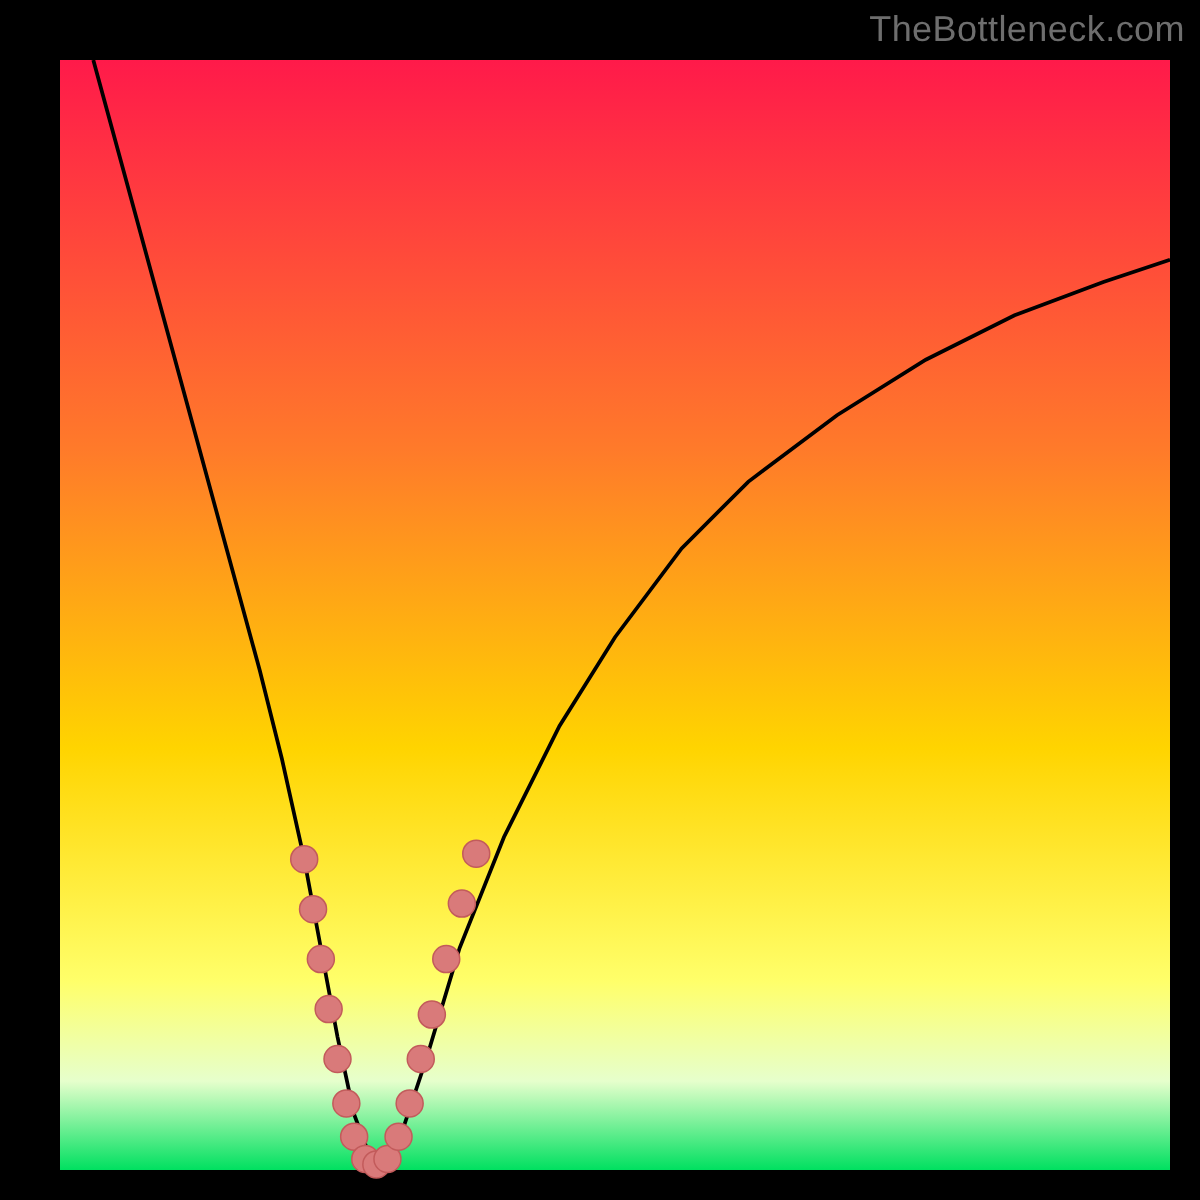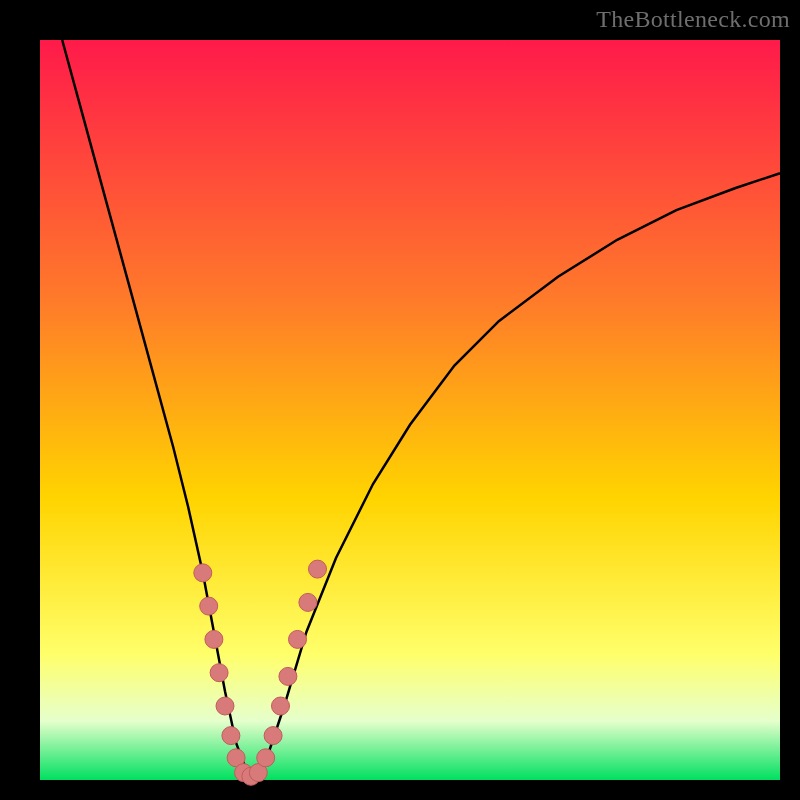--- a/index.html
+++ b/index.html
@@ -14,21 +14,21 @@
     position: relative;
     width: 800px;
     height: 800px;
     background: #000;
   }
   .watermark {
     position: absolute;
     top: 6px;
     right: 10px;
     color: #6e6e6e;
-    font-family: Liberation Serif, serif;
+    font-family: Liberation Sans, sans-serif;
     font-size: 24px;
     letter-spacing: 0.3px;
     z-index: 10;
   }
   svg {
     position: absolute;
     top: 0;
     left: 0;
   }
 </style>

